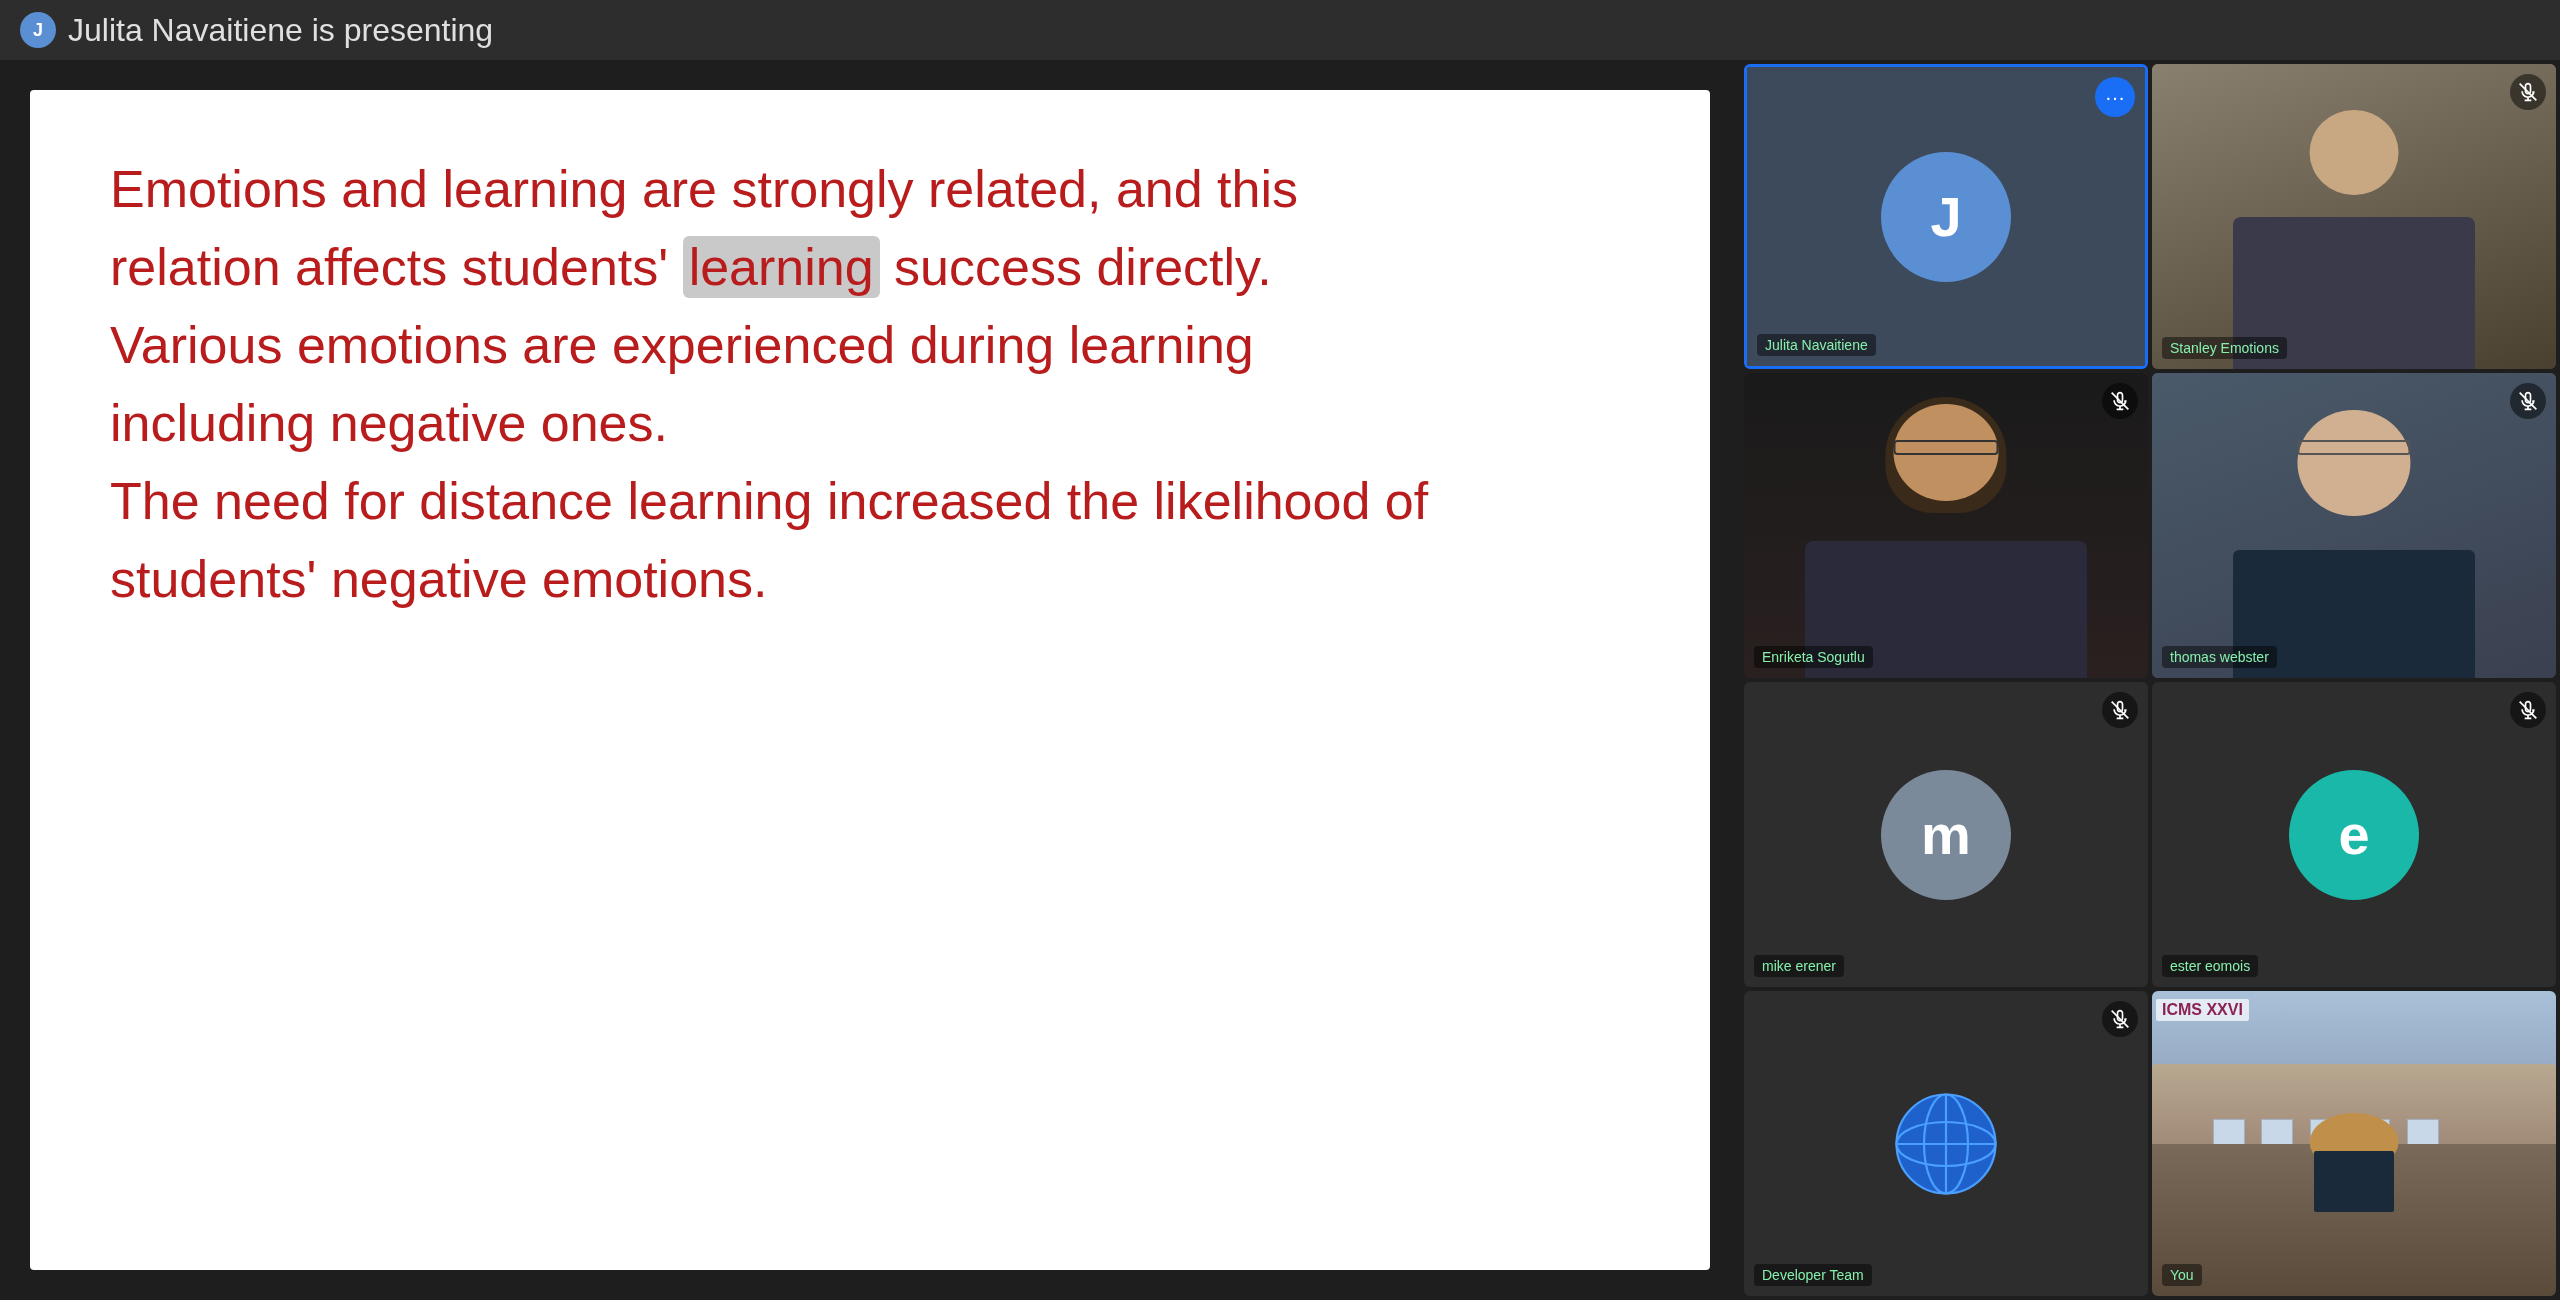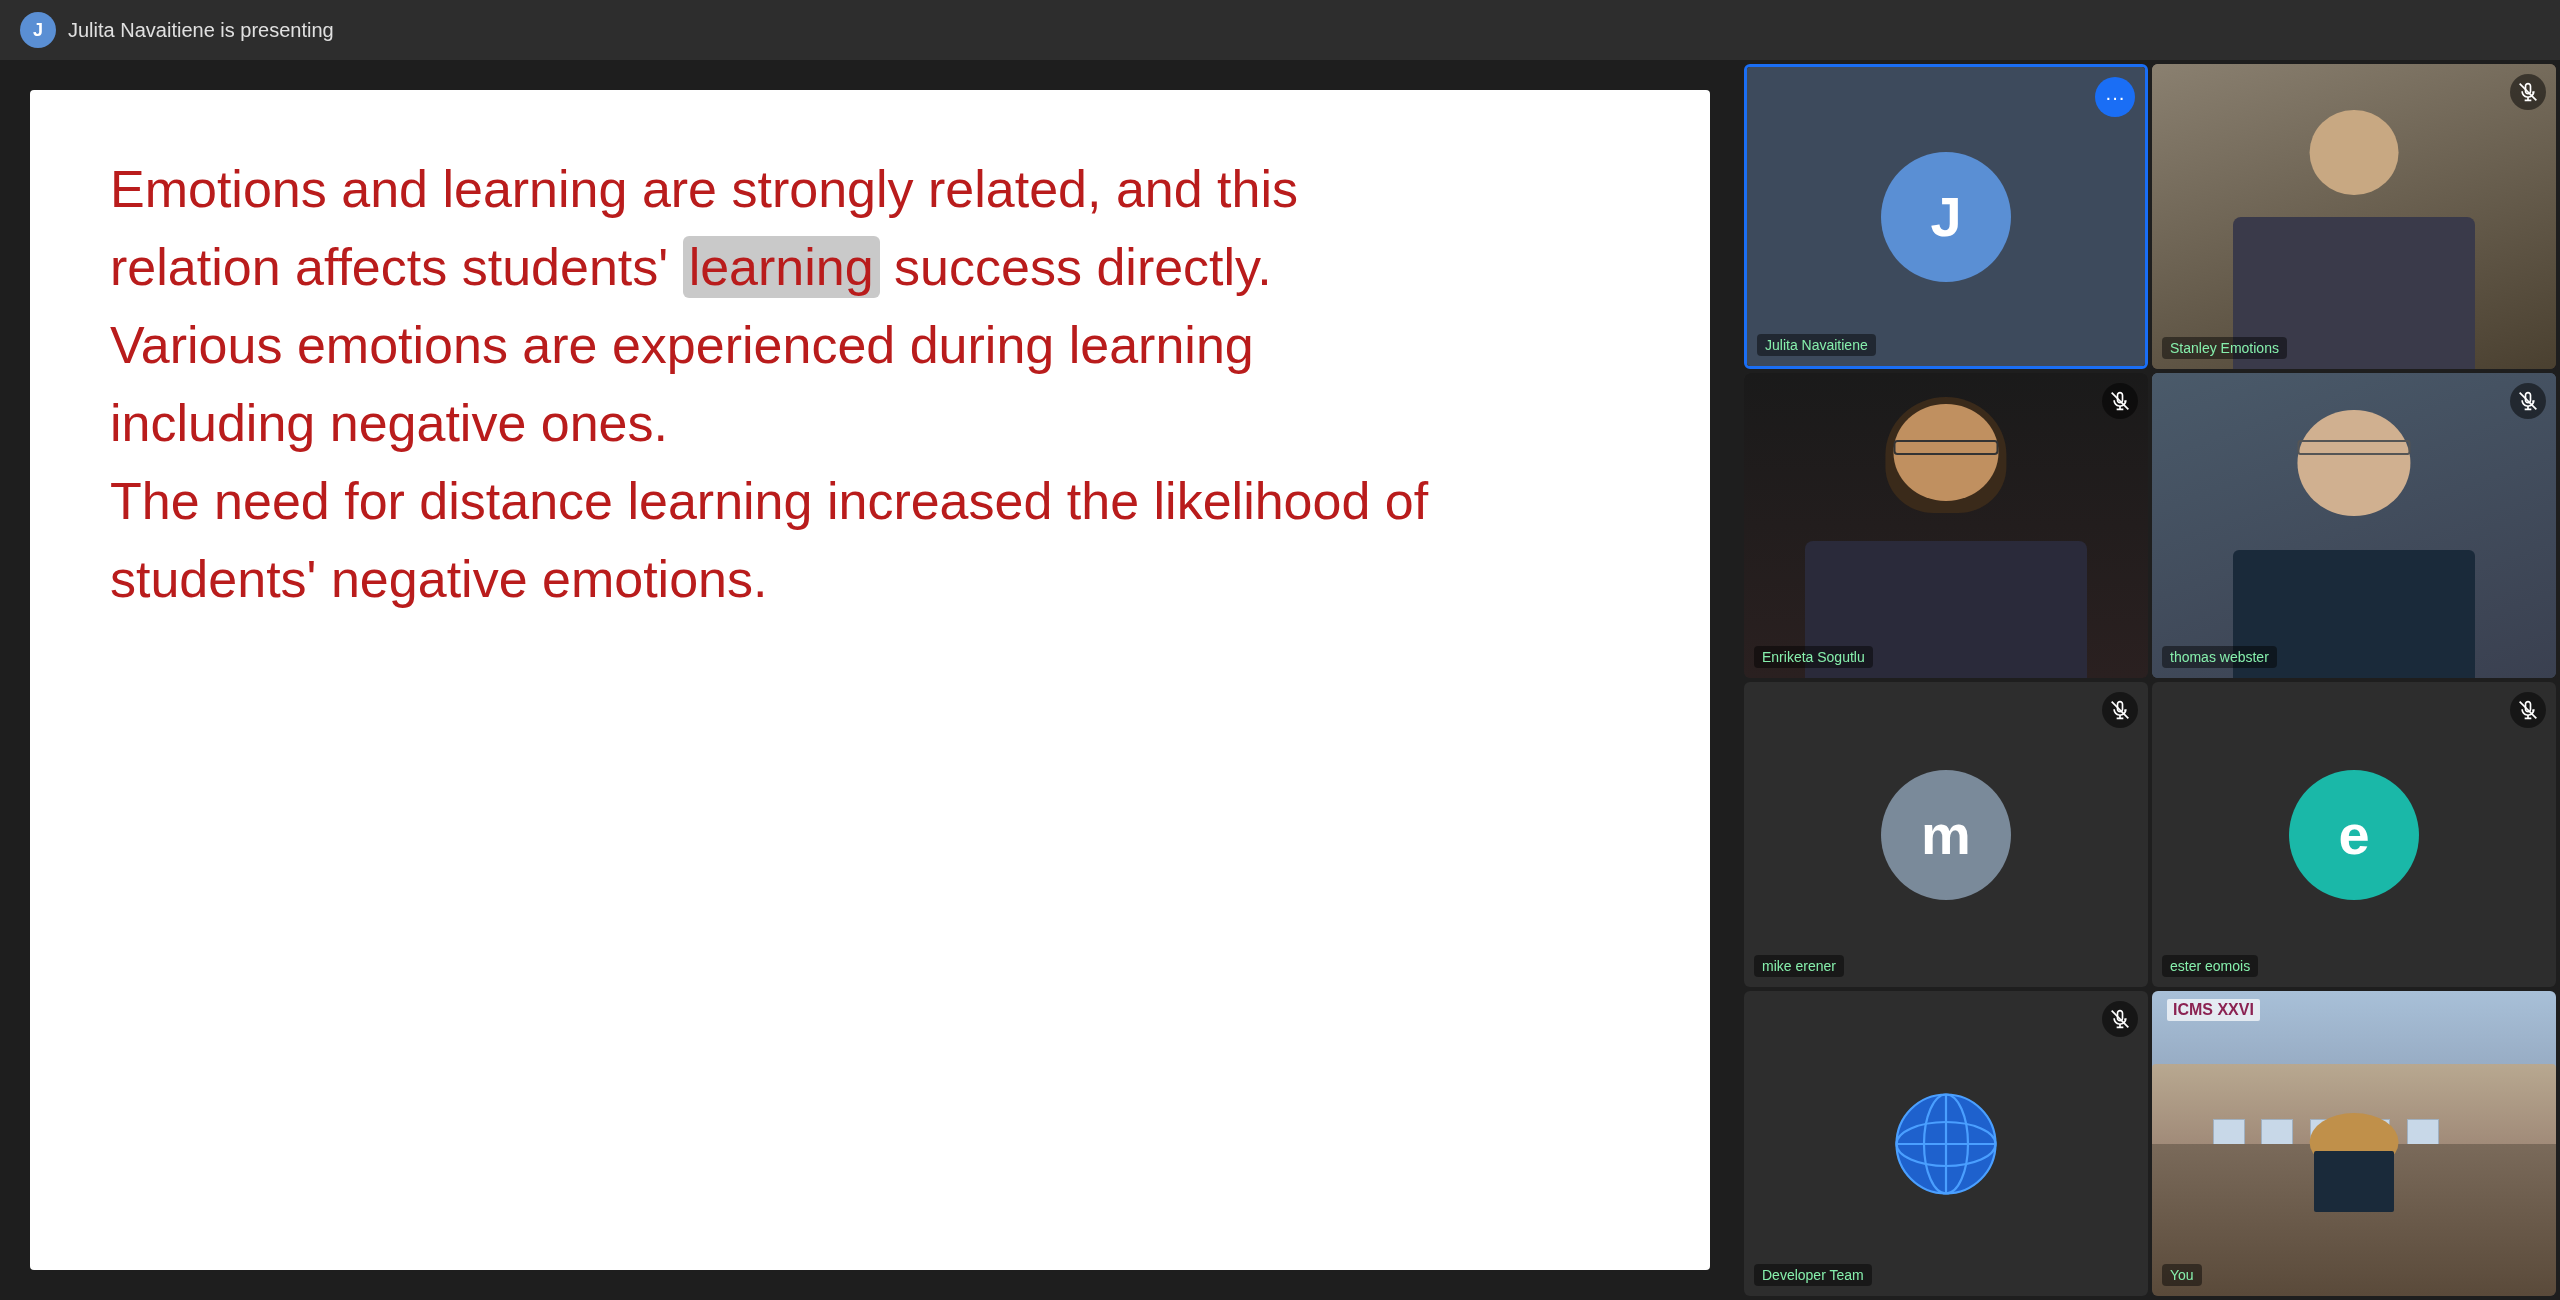--- a/index.html
+++ b/index.html
@@ -29,21 +29,21 @@
       background: #5a8fd4;
       display: flex;
       align-items: center;
       justify-content: center;
       font-size: 18px;
       font-weight: bold;
       color: #fff;
       flex-shrink: 0;
     }
     #presenting-text {
-      font-size: 20px;
+      font-size: 32px;
       color: #e0e0e0;
     }
 
     
     #main-layout {
       display: flex;
       width: 100%;
       height: calc(1300px - 60px);
     }
 
@@ -358,21 +358,21 @@
           </svg>
       </div>
       <div class="participant-name-badge">Developer Team</div>
     </div>
 
     <div class="participant-tile">
       <div style="width:100%;height:100%;position:relative;overflow:hidden;">
 
         <div style="width:100%;height:60%;background:linear-gradient(180deg,#a8c0d8 0%,#8090a8 100%);position:absolute;top:0;">
 
-          <div style="position:absolute;top:8px;left:15px;font-size:16px;color:#8b2252;font-weight:bold;background:rgba(255,255,255,0.7);padding:2px 6px;border-radius:2px;">ICMS XXVI</div>
+          <div style="position:absolute;top:8px;left:4px;font-size:16px;color:#8b2252;font-weight:bold;background:rgba(255,255,255,0.7);padding:2px 6px;border-radius:2px;">ICMS XXVI</div>
 
           <div style="position:absolute;bottom:0;width:100%;height:60%;background:linear-gradient(180deg,#b8a890 0%,#988070 100%);border-top-left-radius:4px;border-top-right-radius:4px;"></div>
 
           <div style="position:absolute;bottom:15%;left:15%;width:8%;height:15%;background:#c8d8e8;border:1px solid #a0b0c0;"></div>
           <div style="position:absolute;bottom:15%;left:27%;width:8%;height:15%;background:#c8d8e8;border:1px solid #a0b0c0;"></div>
           <div style="position:absolute;bottom:15%;left:39%;width:8%;height:15%;background:#c8d8e8;border:1px solid #a0b0c0;"></div>
           <div style="position:absolute;bottom:15%;left:51%;width:8%;height:15%;background:#c8d8e8;border:1px solid #a0b0c0;"></div>
           <div style="position:absolute;bottom:15%;left:63%;width:8%;height:15%;background:#c8d8e8;border:1px solid #a0b0c0;"></div>
         </div>
 

